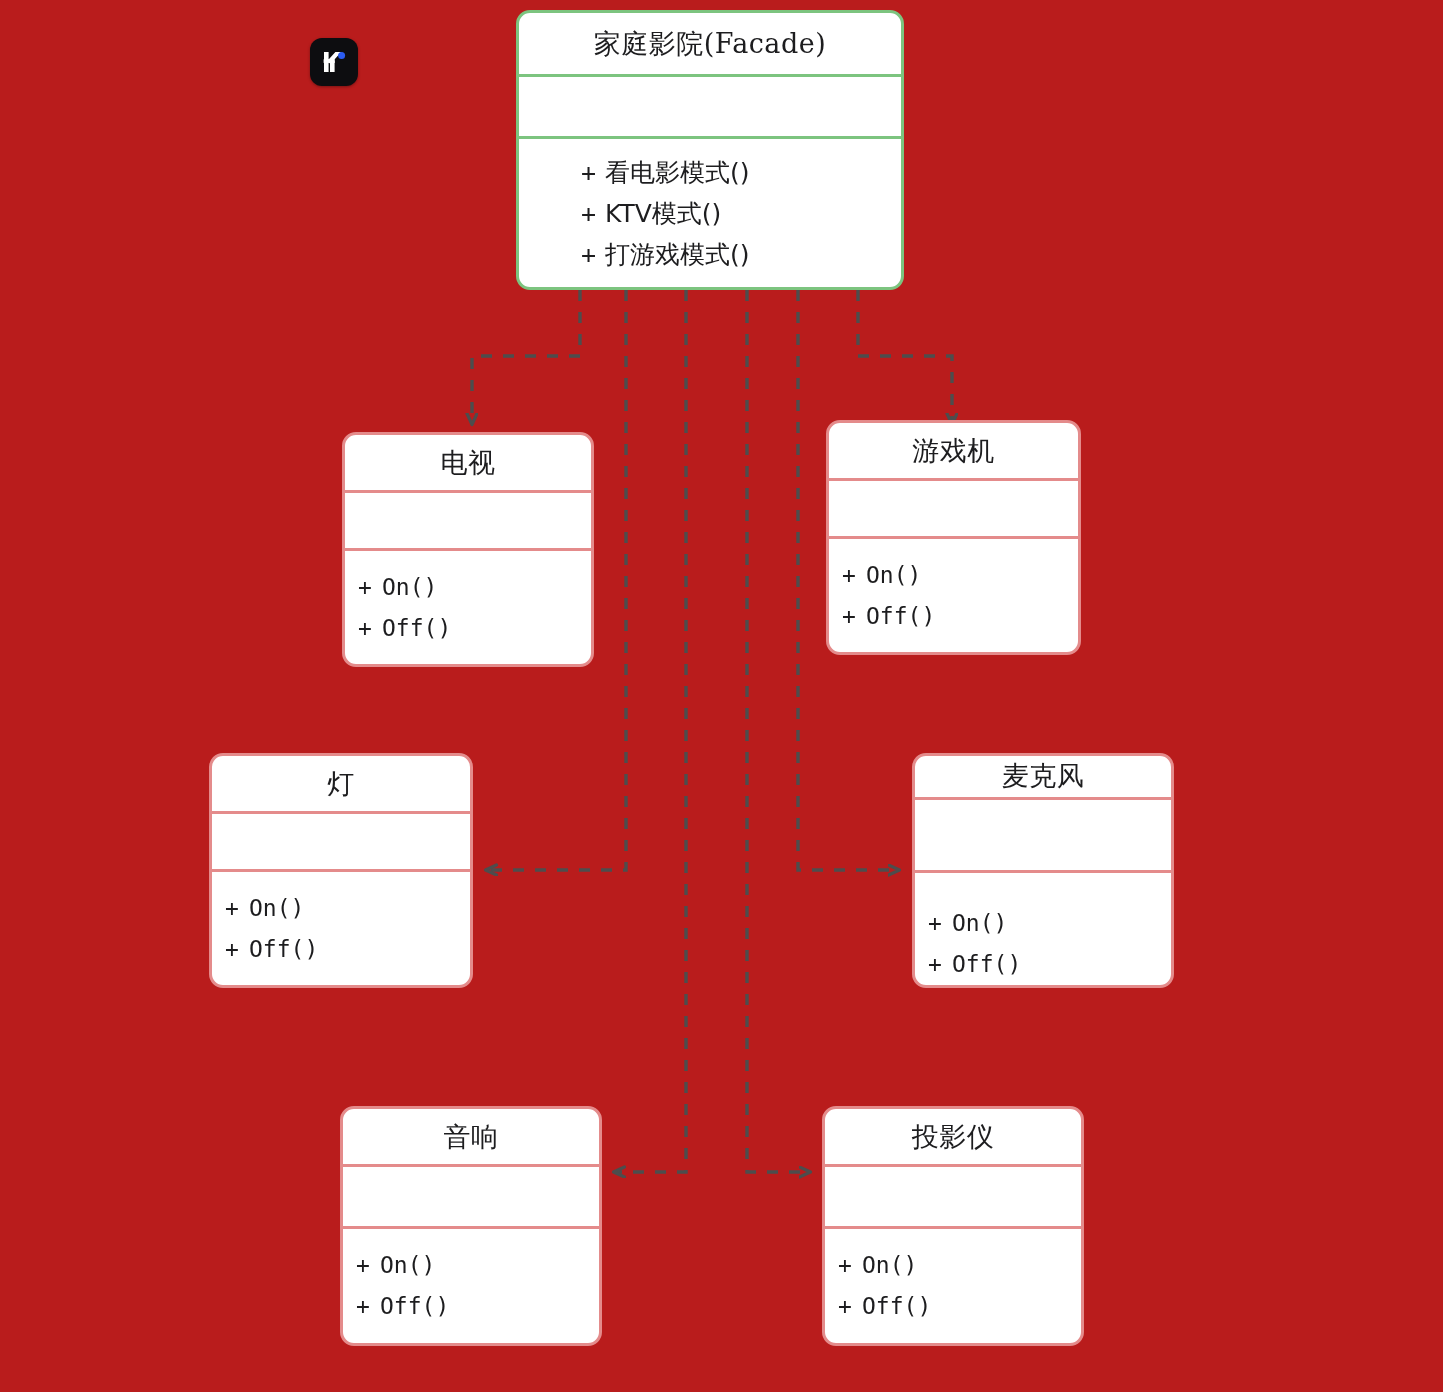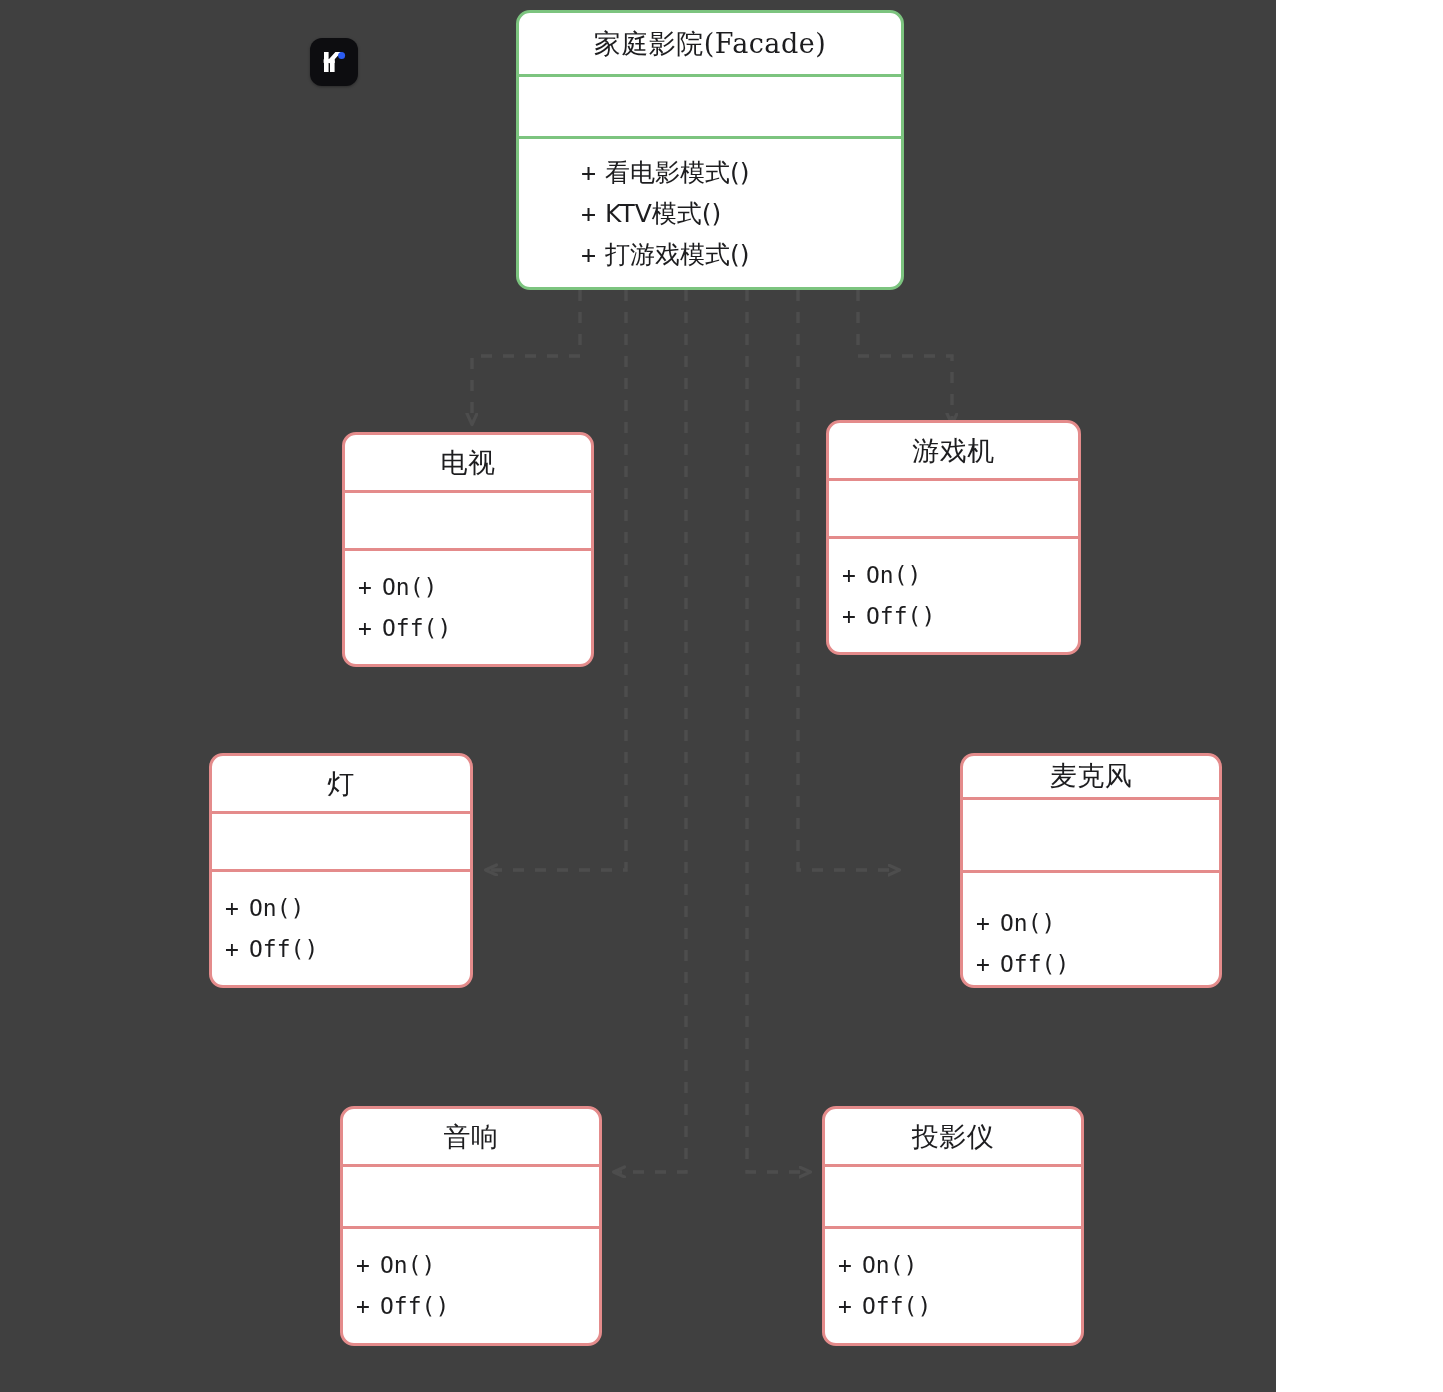--- a/index.html
+++ b/index.html
@@ -5,23 +5,23 @@
   html, body {
     margin: 0;
     padding: 0;
     background: #ffffff;
   }
   body {
     font-family: "Liberation Sans", sans-serif;
   }
   #canvas {
     position: relative;
-    width: 1276px;
+    width: 1443px;
     height: 1392px;
-    background: #404040;
+    background: #b91c1c;
     overflow: hidden;
   }
   
   .logo {
     position: absolute;
     left: 310px;
     top: 38px;
     width: 48px;
     height: 48px;
     background: #0d0d10;
@@ -202,21 +202,21 @@
     <div class="sec-methods">
       <div class="method-row">
         <span class="plus">+</span><span class="mname">On()</span>
       </div>
       <div class="method-row">
         <span class="plus">+</span><span class="mname">Off()</span>
       </div>
     </div>
   </div>
 
-  <div class="uml" style="left:960px; top:753px; width:262px; height:235px;gap:30px;">
+  <div class="uml" style="left:912px; top:753px; width:262px; height:235px;gap:30px;">
     <div class="sec-title" style="height:58px;">
       <span class="title-text">麦克风</span>
     </div>
     <div class="sec-attrs" style="height:58px;"></div>
     <div class="sec-methods">
       <div class="method-row">
         <span class="plus">+</span><span class="mname">On()</span>
       </div>
       <div class="method-row">
         <span class="plus">+</span><span class="mname">Off()</span>

